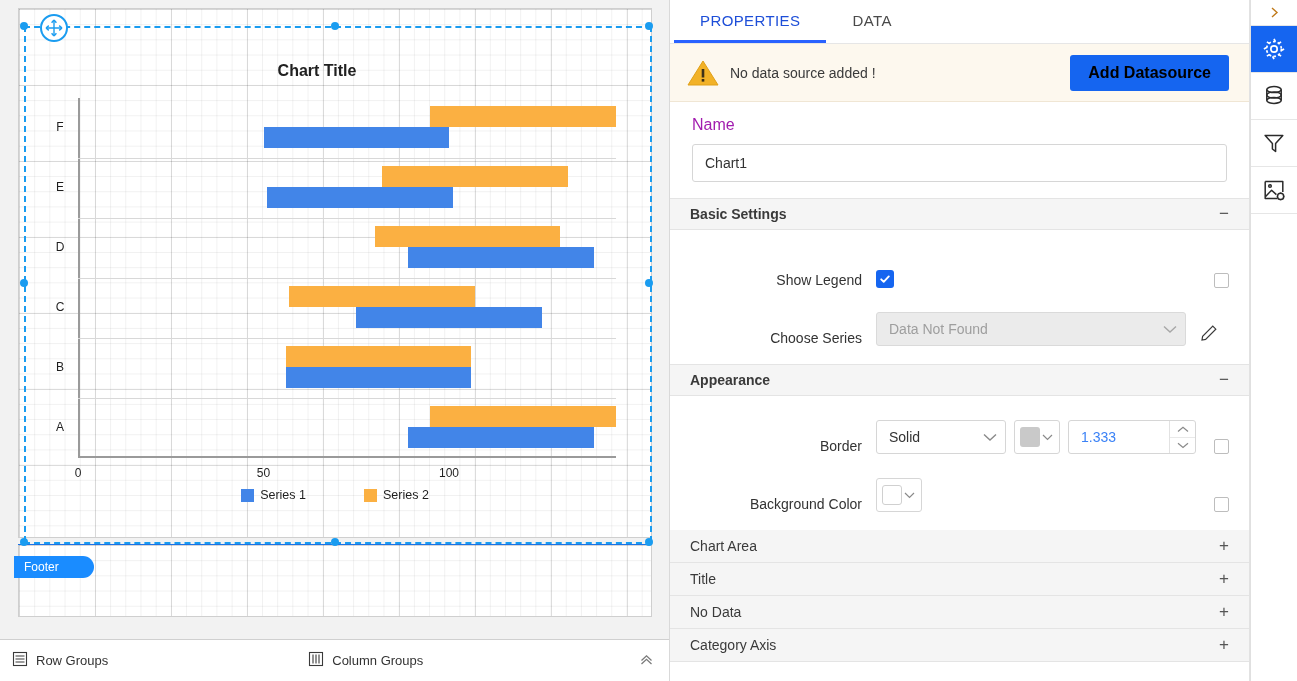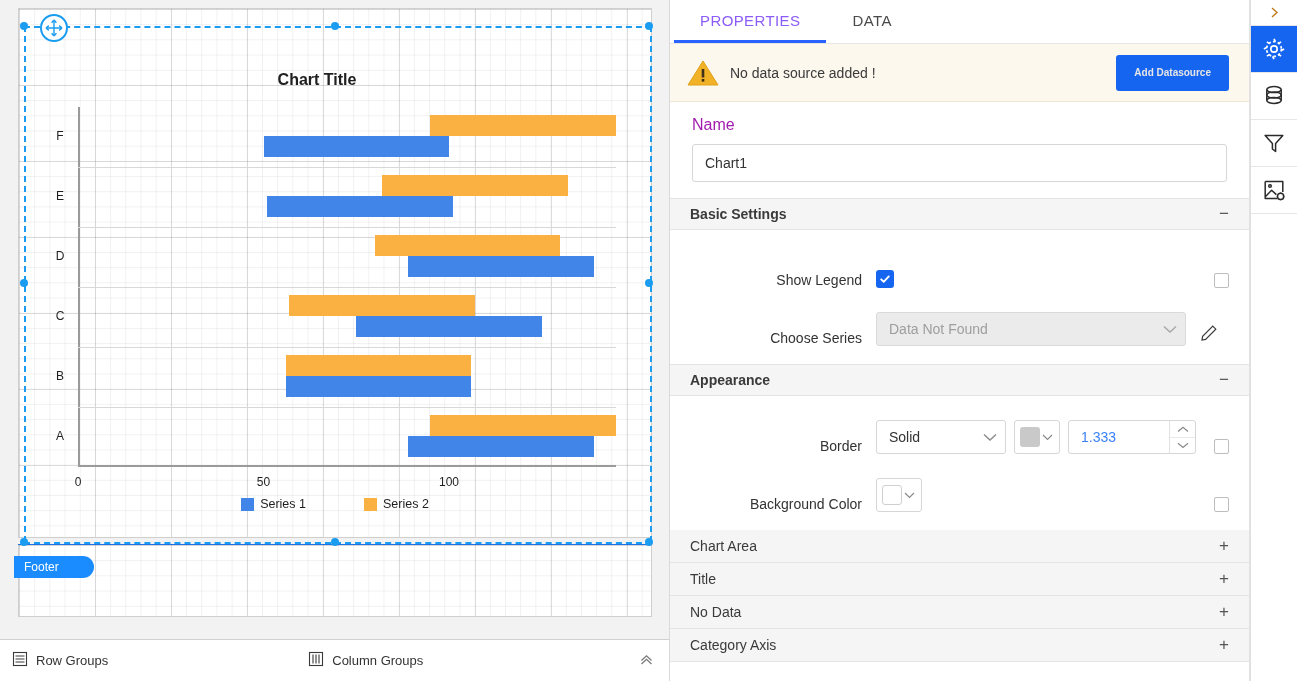--- a/index.html
+++ b/index.html
@@ -85,21 +85,21 @@
     width: 28px; height: 28px;
     border: 2px solid #1a9cf0; border-radius: 50%;
     background: #ffffff;
     display: flex; align-items: center; justify-content: center;
     z-index: 12;
   }
 
   
   #chart {
     position: absolute;
-    left: 12px; top: 29px;
+    left: 12px; top: 20px;
     width: 610px; height: 500px;
   }
   #chart-title {
     position: absolute; left: 0; top: 42px; width: 610px;
     text-align: center;
     font-size: 16px; font-weight: bold; color: #202020;
   }
   #plot {
     position: absolute;
     left: 66px; top: 78px;
@@ -161,36 +161,36 @@
     border-bottom: 1px solid #e6e6e6;
     padding-left: 4px;
   }
   .tab {
     padding: 0 26px;
     display: flex; align-items: center;
     font-size: 15px; letter-spacing: .4px;
     color: #4a4a4a;
     border-bottom: 3px solid transparent;
   }
-  .tab.active { color: #8b5cf6; border-bottom-color: #2962ff; }
+  .tab.active { color: #1d4ed8; border-bottom-color: #2962ff; }
 
   #warn-bar {
     height: 58px; flex: 0 0 58px;
     background: #fdf8ee;
     border-bottom: 1px solid #f0e6d4;
     display: flex; align-items: center;
     padding: 0 20px 0 16px;
   }
   #warn-icon { width: 34px; height: 30px; flex: 0 0 34px; }
   #warn-text { margin-left: 10px; font-size: 14px; color: #3a3a3a; flex: 1 1 auto; }
   #add-datasource {
-    background: #1565f0; color: #e5e5e5;
+    background: #1565f0; color: #000000;
     border: none; border-radius: 3px;
     height: 36px; padding: 0 18px;
-    font-size: 10px; font-weight: bold;
+    font-size: 16px; font-weight: bold;
     font-family: "Liberation Sans", sans-serif;
     cursor: pointer;
   }
 
   #name-block { padding: 14px 22px 16px 22px; }
   #name-label { font-size: 16px; color: #a21caf; }
   #name-input {
     margin-top: 10px;
     width: 100%; height: 38px;
     border: 1px solid #d6d6d6; border-radius: 3px;

